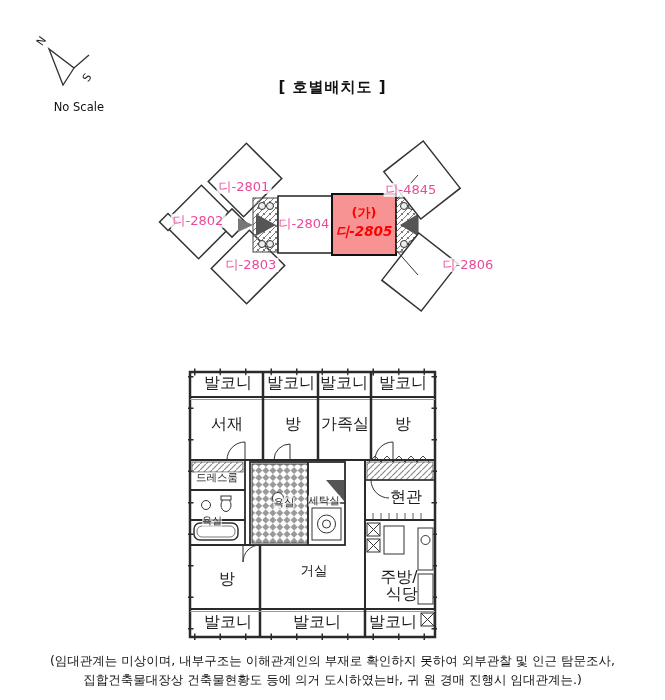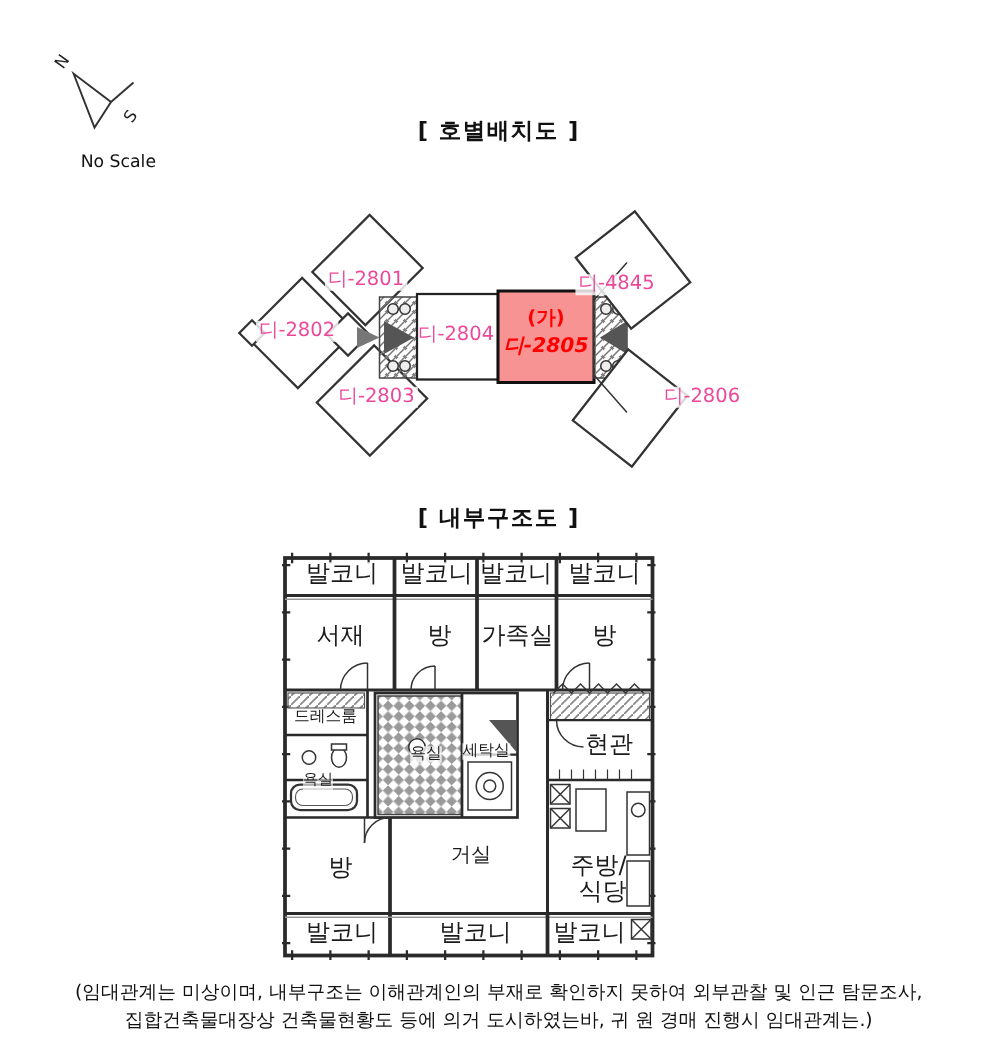--- a/index.html
+++ b/index.html
@@ -92,21 +92,20 @@
 
   <div class="abs ctr unit-label" style="left:244px;top:187px;">디-2801</div>
   <div class="abs ctr unit-label" style="left:198px;top:221px;">디-2802</div>
   <div class="abs ctr unit-label" style="left:251px;top:265px;">디-2803</div>
   <div class="abs ctr unit-label" style="left:304px;top:224px;background:transparent;">디-2804</div>
   <div class="abs ctr hl-marker" style="left:364px;top:213px;">(가)</div>
   <div class="abs ctr hl-label" style="left:364px;top:231px;font-style:italic;">디-2805</div>
   <div class="abs ctr unit-label" style="left:422px;top:265px;margin-left:46px;">디-2806</div>
   <div class="abs ctr unit-label" style="left:411px;top:190px;">디-4845</div>
 
-  <div class="abs title" style="top:336px;">[ 내부구조도 ]</div>
 
   <svg class="abs" style="left:188px;top:368px;" width="249" height="272" viewBox="0 0 249 272">
     <defs>
       <pattern id="checker" width="10" height="10" patternUnits="userSpaceOnUse" patternTransform="rotate(45)">
         <rect width="10" height="10" fill="#ffffff"></rect>
         <rect width="5" height="5" fill="#9a9a9a"></rect>
         <rect x="5" y="5" width="5" height="5" fill="#9a9a9a"></rect>
       </pattern>
       <pattern id="hatchL" width="6" height="6" patternUnits="userSpaceOnUse">
         <path d="M0,6 L6,0" stroke="#888" stroke-width="1.2" fill="none"></path>

